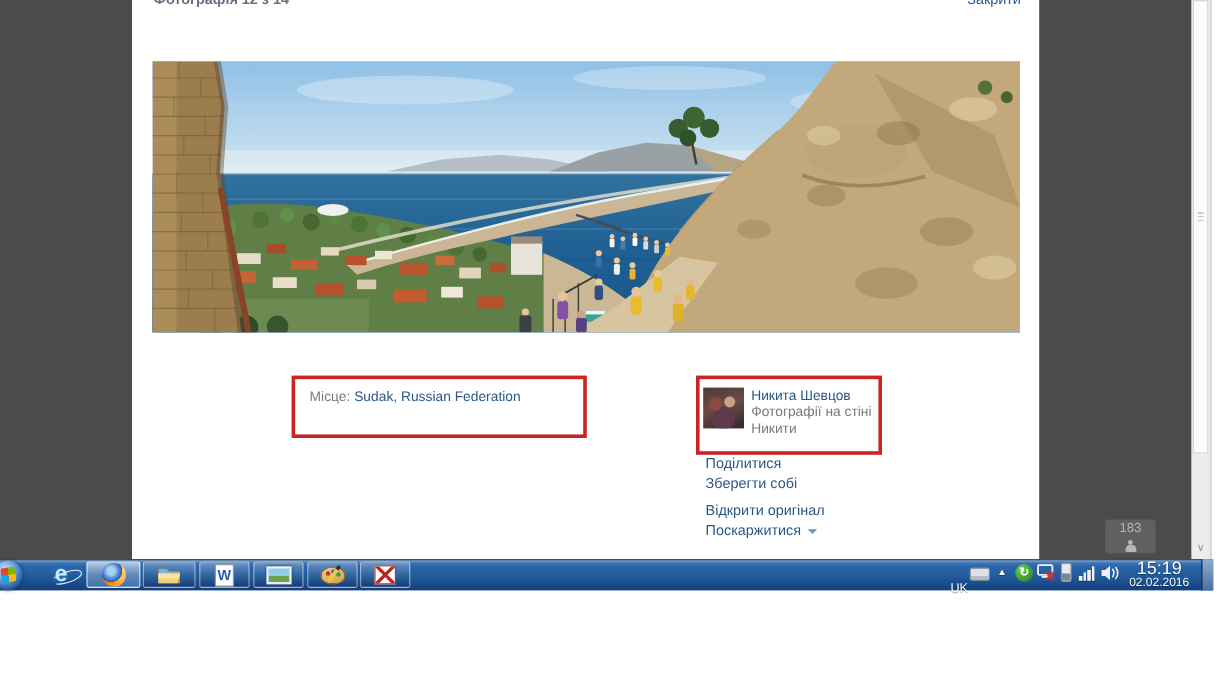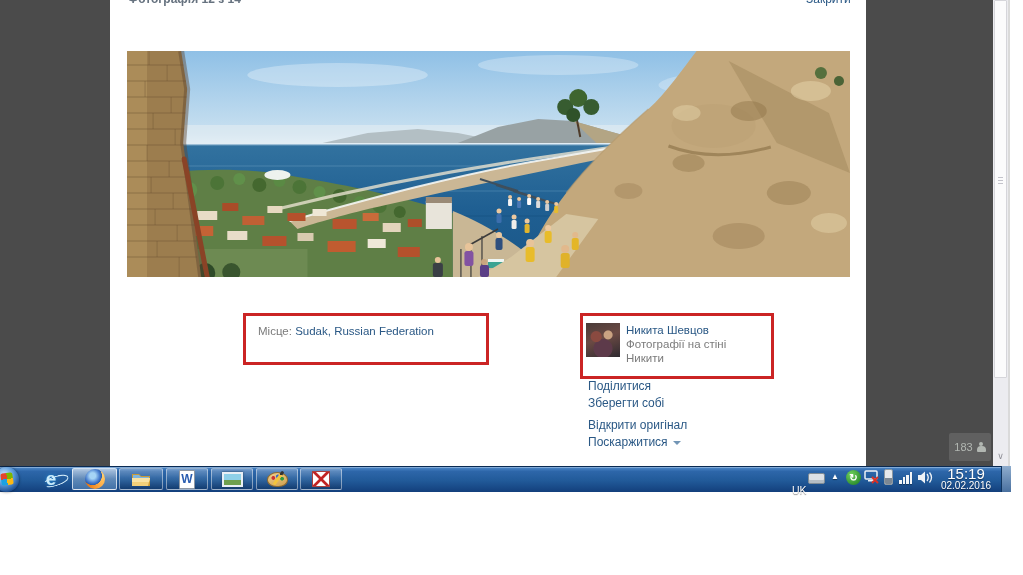--- a/index.html
+++ b/index.html
@@ -17,21 +17,21 @@
   .close-link { position:absolute; left:806px; top:-8px; font-size:12px; color:#2a5885; text-decoration:none; cursor:pointer; }
 
   
   .photo { position:absolute; left:127px; top:51px; width:723px; height:226px;
            background:linear-gradient(180deg,#8fc0e6 0%,#c8e0f0 36%,#dcecf7 41%,#32729f 42%,#1f5f92 70%,#1a5687 100%); overflow:hidden; }
   .photo svg { display:block; width:100%; height:100%; }
 
   
   .ann { position:absolute; border:3px solid #cb2424;padding-left:10px; }
   .ann.meta   { left:243px; top:313px; width:246px; height:52px; }
-  .ann.author { left:580px; top:313px; width:194px; height:66px; }
+  .ann.author { left:580px; top:313px; width:155px; height:66px; }
 
   .meta-line { position:absolute; left:12px; white-space:nowrap; font-size:11.5px; color:#7b7b7b; }
   .meta-line.l1 { top:9px; }
   .meta-line.l2 { top:26px; }
   .vk-link { color:#2a5885; text-decoration:none; cursor:pointer; }
   .heart { color:#c2ccd6; font-size:12px; padding:0 1px; }
 
   .avatar { position:absolute; left:3px; top:7px; width:34px; height:34px;
             background:
               radial-gradient(circle at 30% 40%, #8a4a40 0 5px, transparent 6px),
@@ -42,22 +42,22 @@
   .author-src  { position:absolute; left:43px; font-size:11.5px; color:#7b7b7b; white-space:nowrap; }
   .author-src.s1 { top:22px; }
   .author-src.s2 { top:36px; }
 
   
   .action { position:absolute; left:588px; font-size:12px; color:#2a5885; text-decoration:none; cursor:pointer; white-space:nowrap; }
   .caret { display:inline-block; width:0; height:0; border-left:4px solid transparent; border-right:4px solid transparent;
            border-top:4px solid #7295b5; margin-left:5px; vertical-align:middle; }
 
   
-  .badge { position:absolute; left:949px; top:433px; width:42px; height:28px; background:#606060; border-radius:2px;
-           display:flex; align-items:center; justify-content:center; gap:4px; color:#b2b7b2; font-size:11px; cursor:pointer; }
+  .badge { position:absolute; left:921px; top:433px; width:42px; height:28px; background:#606060; border-radius:2px;
+           display:flex; align-items:center; justify-content:center; gap:4px; color:#b2b7b2; font-size:11px; cursor:pointer;flex-direction:column; }
   .person { position:relative; width:9px; height:11px; }
   .person::before { content:""; position:absolute; left:2.5px; top:0; width:4px; height:4px; border-radius:50%; background:#b2b7b2; }
   .person::after  { content:""; position:absolute; left:0; top:4.5px; width:9px; height:6px; border-radius:4px 4px 1px 1px; background:#b2b7b2; }
 
   
   .scrollbar { position:absolute; left:993px; top:0; width:15px; height:466px; background:#ececf0; }
   .sb-thumb { position:absolute; left:1px; top:0; width:13px; height:378px; background:#fbfbfc; border:1px solid #d5d5da; border-radius:1px; }
   .sb-grip { position:absolute; left:3px; top:176px; width:5px; height:8px;
              background:repeating-linear-gradient(180deg,#c3c3cb 0 1px,transparent 1px 3px); }
   .sb-down { position:absolute; left:0; bottom:3px; width:15px; height:14px; color:#8f8f97; font-size:9px; line-height:14px; text-align:center; cursor:pointer; }

